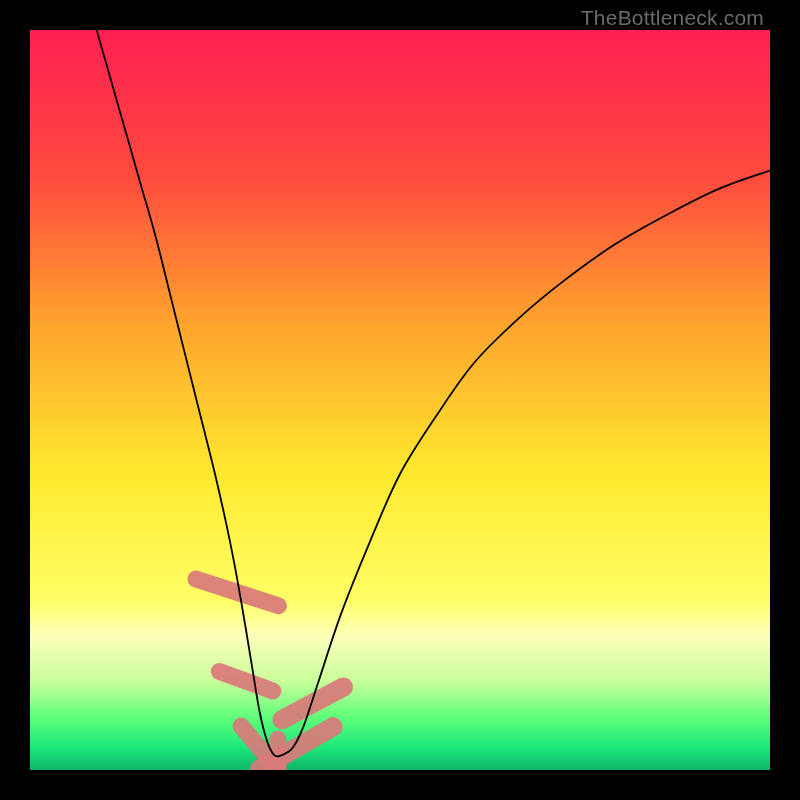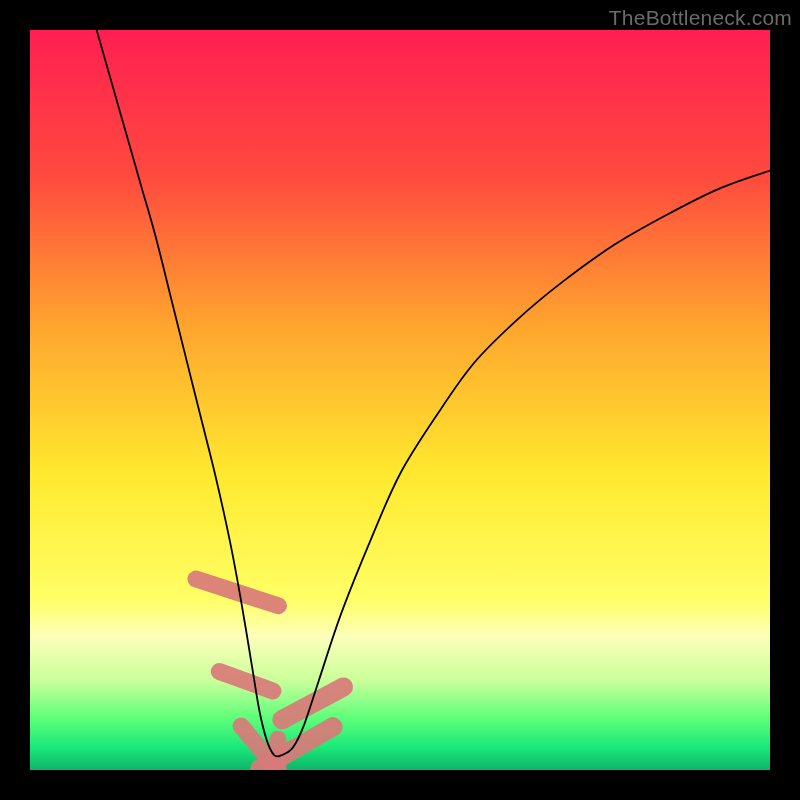--- a/index.html
+++ b/index.html
@@ -21,21 +21,21 @@
     position: absolute;
     left: 30px;
     top: 30px;
     width: 740px;
     height: 740px;
     overflow: hidden;
   }
   .watermark {
     position: absolute;
     top: 6px;
-    right: 8px;
+    right: 36px;
     color: #6b6b6b;
     font-size: 21px;
     font-weight: 500;
     letter-spacing: 0.2px;
     user-select: none;
   }
   svg { display: block; }
 </style>
 </head>
 <body>

